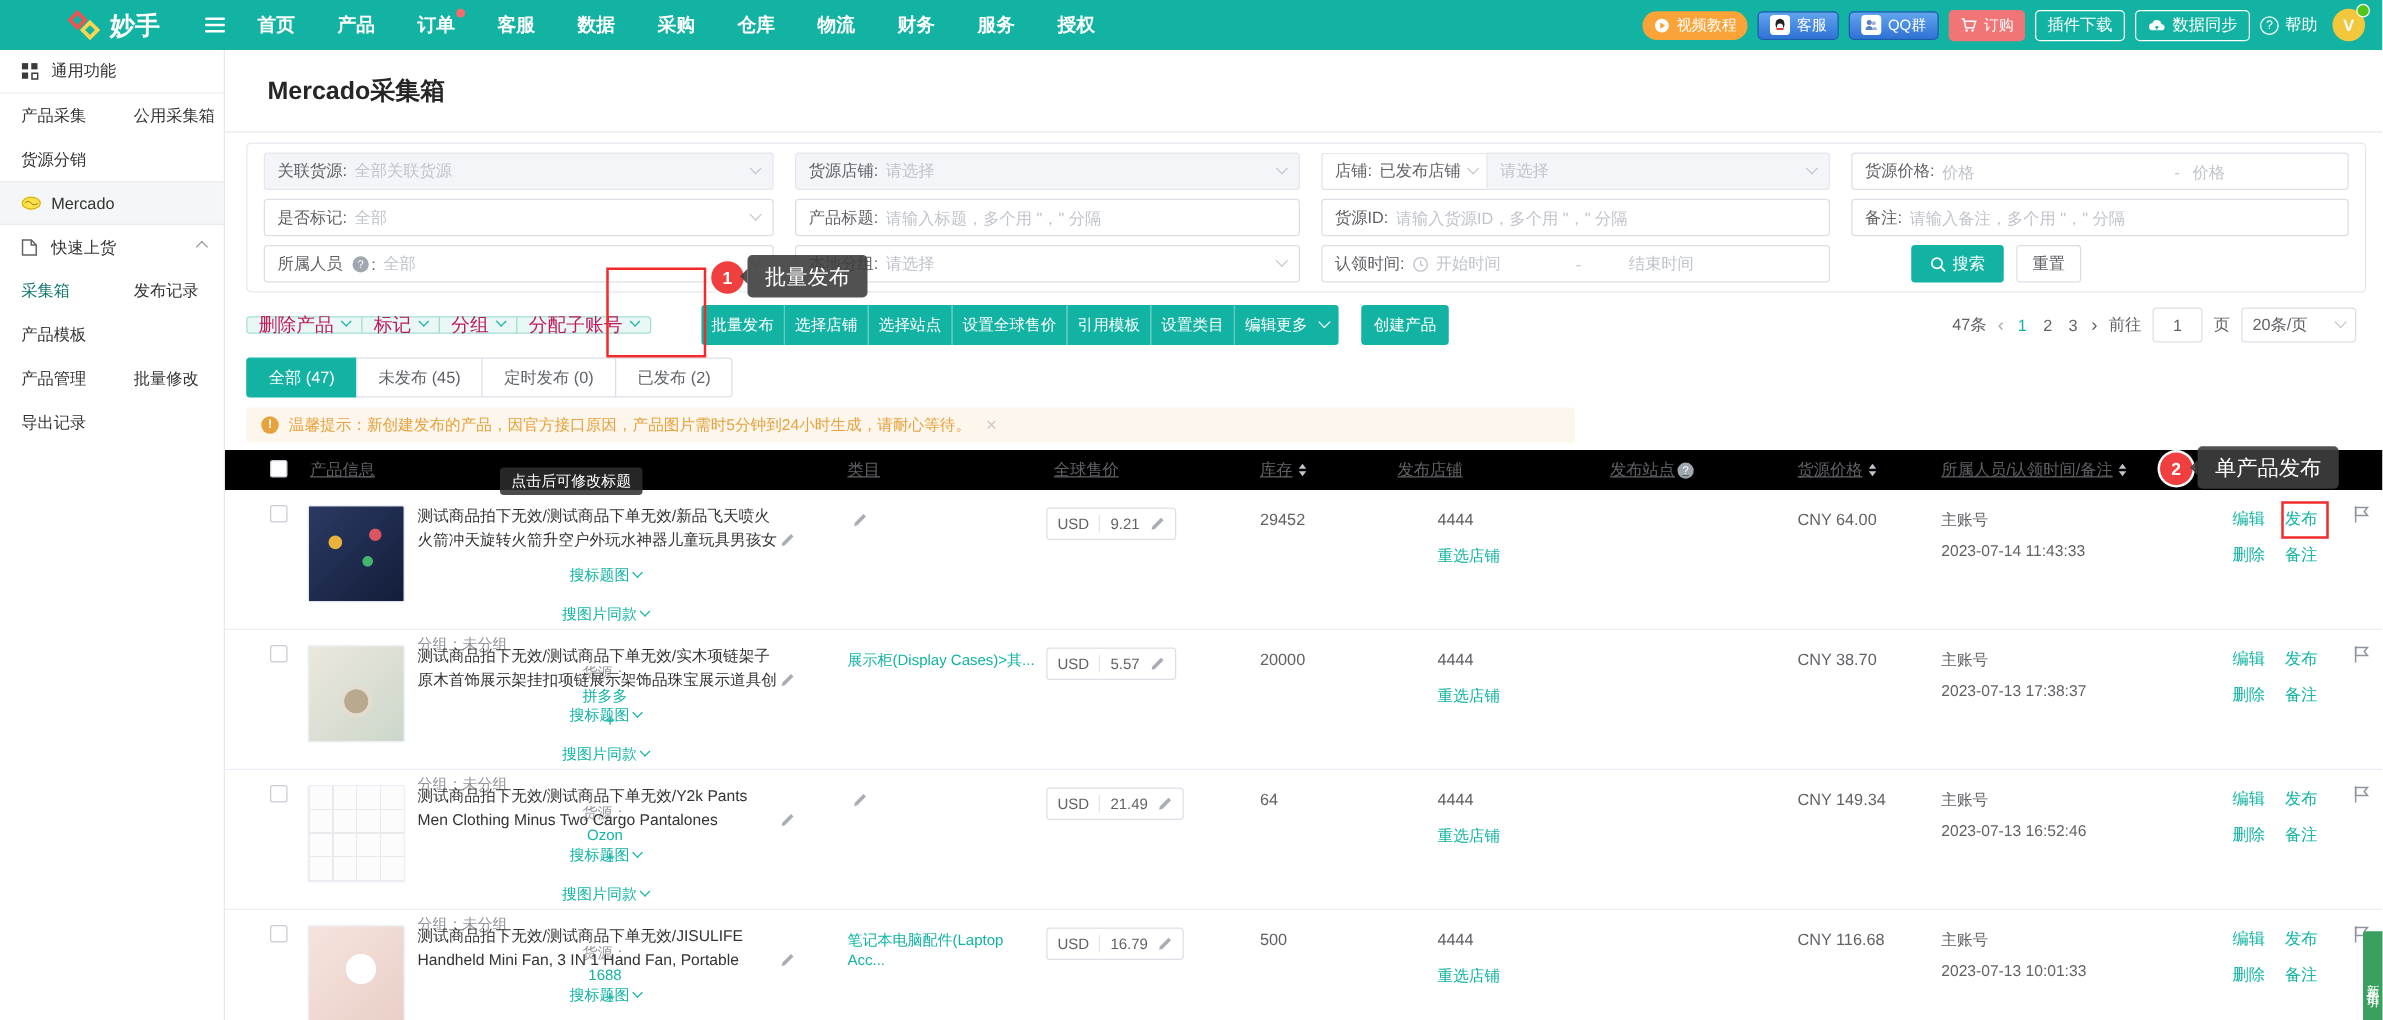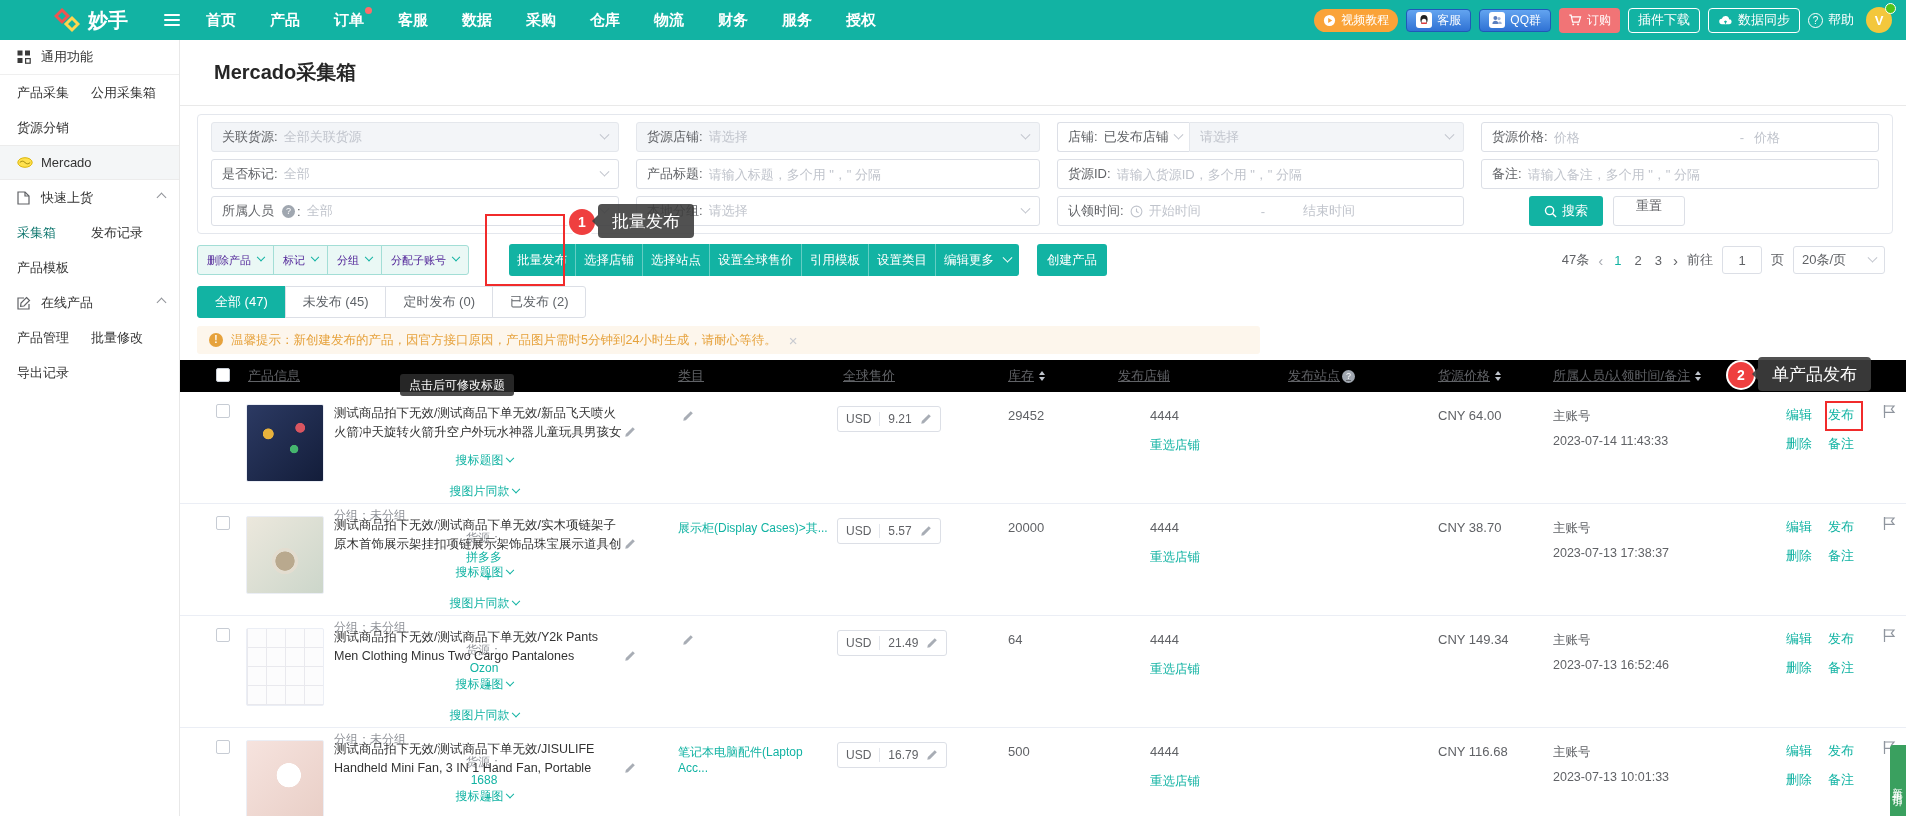--- a/index.html
+++ b/index.html
@@ -23,21 +23,21 @@
   .icbox { width:16px; height:16px; background:#fff; border-radius:3px; display:flex; align-items:center; justify-content:center; }
   .help-wrap { display:flex; align-items:center; gap:5px; font-size:13px; cursor:pointer; }
   .qmark { width:15px; height:15px; border:1px solid #fff; border-radius:50%; font-size:10px; line-height:13px; text-align:center; display:inline-block; }
   .avatar { width:26px; height:26px; border-radius:50%; background:#f3c73c; color:#fff; font-weight:bold; font-size:13px; display:flex; align-items:center; justify-content:center; position:relative; margin-left:4px; }
   .avatar .mini { position:absolute; top:-4px; right:-4px; width:11px; height:11px; border-radius:50%; background:#52c41a; border:1px solid #fff; }
 
   
   .sidebar { position:absolute; left:0; top:40px; bottom:0; width:180px; background:#fff; border-right:1px solid #e8e8e8; font-size:13px; z-index:40; }
   .srow { height:35px; display:flex; align-items:center; padding-left:17px; position:relative; cursor:pointer; }
   .srow .ic { width:16px; height:16px; margin-right:8px; display:inline-flex; align-items:center; }
-  .srow .col2 { position:absolute; left:91px; }
+  .srow .col2 { position:absolute; left:107px; }
   .sep { border-bottom:1px solid #efefef; }
   .srow.mercado { background:#f4f6f7; border-top:1px solid #ececec; border-bottom:1px solid #ececec; }
   .teal-text { color:#0f766e; }
   .cup { position:absolute; right:14px; display:inline-block; width:7px; height:7px; border-right:1.3px solid #909399; border-bottom:1.3px solid #909399; transform:rotate(-135deg); }
 
   
   .main { position:absolute; left:180px; top:40px; right:0; bottom:0; overflow:hidden; background:#fff; }
   .page-title { height:66px; display:flex; align-items:center; padding-left:34px; font-size:20px; font-weight:600; color:#262626; border-bottom:1px solid #e9e9e9; }
 
   .filter-card { margin:8px 13px 0 17px; border:1px solid #e4e7ed; border-radius:4px; padding:7px 13px; display:flex; flex-direction:column; gap:7px; }
@@ -50,27 +50,27 @@
   .fbox input { border:none; outline:none; background:transparent; flex:1; font-size:13px; color:#606266; font-family:inherit; }
   .fbox input::placeholder { color:#c0c4cc; }
   .cv { display:inline-block; width:7px; height:7px; border-right:1.3px solid #c0c4cc; border-bottom:1.3px solid #c0c4cc; transform:rotate(45deg) translate(-2px,-2px); margin-left:6px; flex:none; }
   .cv.teal { border-color:#12b3a3; width:6px; height:6px; margin-left:3px; }
   .shop-pair { display:flex; height:30px; }
   .shop-pair .first { width:132px; border-right:none; border-radius:3px 0 0 3px; }
   .shop-pair .second { flex:1; border-radius:0 3px 3px 0; }
   .rsep { color:#c0c4cc; margin:0 10px; }
   .qb { width:13px; height:13px; border-radius:50%; background:#a0a7b0; color:#fff; font-size:9px; line-height:13px; text-align:center; display:inline-block; margin:0 2px; flex:none; }
   .btn-search { width:74px; height:30px; background:#12b3a3; border-radius:3px; color:#fff; font-size:13px; display:flex; align-items:center; justify-content:center; gap:5px; cursor:pointer; }
-  .btn-reset { width:72px; height:30px; border:1px solid #dcdfe6; border-radius:3px; color:#606266; font-size:13px; display:flex; justify-content:center; margin-left:10px; cursor:pointer; }
+  .btn-reset { width:52px; height:30px; border:1px solid #dcdfe6; border-radius:3px; color:#606266; font-size:13px; display:flex; align-items:center; justify-content:center; margin-left:10px; cursor:pointer; }
   .btn-row4 { display:flex; align-items:center;padding-left:48px; }
 
   
   .toolbar { display:flex; align-items:center; margin:10px 13px 0 17px; height:32px; }
   .light-group { display:flex; border-radius:3px; }
-  .btn-light { height:30px; border:1px solid #a3ded6; background:#eaf8f5; color:#4c1d95; font-size:11px; display:flex; align-items:center; padding:0 9px; gap:4px; margin-left:-1px; cursor:pointer; white-space:nowrap; }
+  .btn-light { height:14px; border:1px solid #a3ded6; background:#eaf8f5; color:#be185d; font-size:15px; display:flex; align-items:center; padding:0 9px; gap:4px; margin-left:-1px; cursor:pointer; white-space:nowrap; }
   .btn-light:first-child { margin-left:0; border-radius:3px 0 0 3px; }
   .btn-light:last-child { border-radius:0 3px 3px 0;text-align:right; }
   .solid-group { display:flex; margin-left:40px; border-radius:3px; overflow:hidden; }
   .btn-solid { height:32px; background:#12b3a3; color:#fff; font-size:12.5px; display:flex; align-items:center; justify-content:center; padding:0 8px; border-right:1px solid rgba(255,255,255,.35); cursor:pointer; white-space:nowrap; gap:4px; }
   .btn-solid:last-child { border-right:none; }
   .btn-create { margin-left:18px; height:32px; border-radius:3px; background:#12b3a3; color:#fff; font-size:12.5px; display:flex; align-items:center; padding:0 10px; cursor:pointer; }
   .pagination { margin-left:auto; display:flex; align-items:center; gap:9px; font-size:13px; color:#606266; padding-right:8px; }
   .parrow { color:#a8abb2; font-size:15px; cursor:pointer; }
   .parrow.dark { color:#606266; }
   .pnum { cursor:pointer; padding:0 2px; }
@@ -303,30 +303,20 @@
     </div>
     <div class="srow">
       <span class="teal-text">采集箱</span>
       <span class="col2">发布记录</span>
     </div>
     <div class="srow">
       <span>产品模板</span>
     </div>
   </div>
   <div class="sr">
-    <div class="srow">
-      <span class="ic">
-        <svg width="14" height="14" viewBox="0 0 14 14" fill="none" stroke="#606266" stroke-width="1.2">
-            <path d="M12 8v5H1V2h6"></path>
-            <path d="M9.5 1.5 12.5 4.5 7 10l-3.4.4L4 7z"></path>
-          </svg>
-      </span>
-      <span>在线产品</span>
-      <i class="cup"></i>
-    </div>
     <div class="srow">
       <span>产品管理</span>
       <span class="col2">批量修改</span>
     </div>
     <div class="srow">
       <span>导出记录</span>
     </div>
   </div>
 </div>
 

